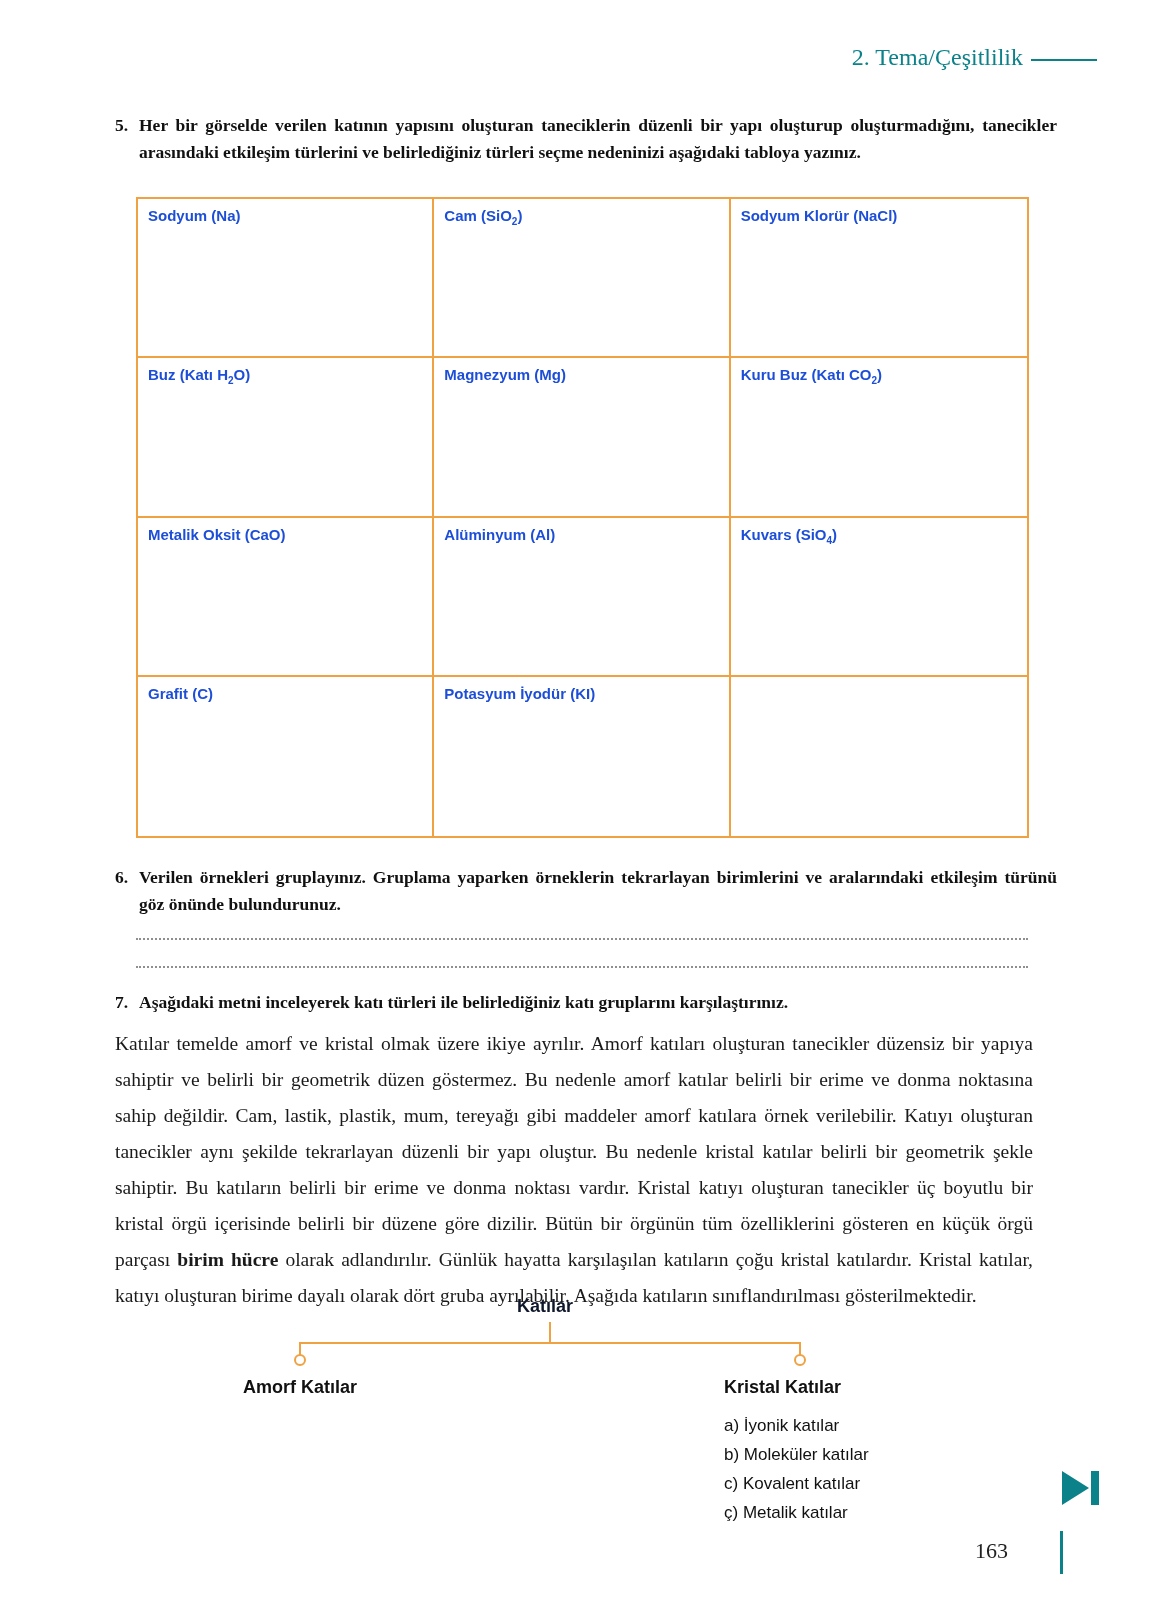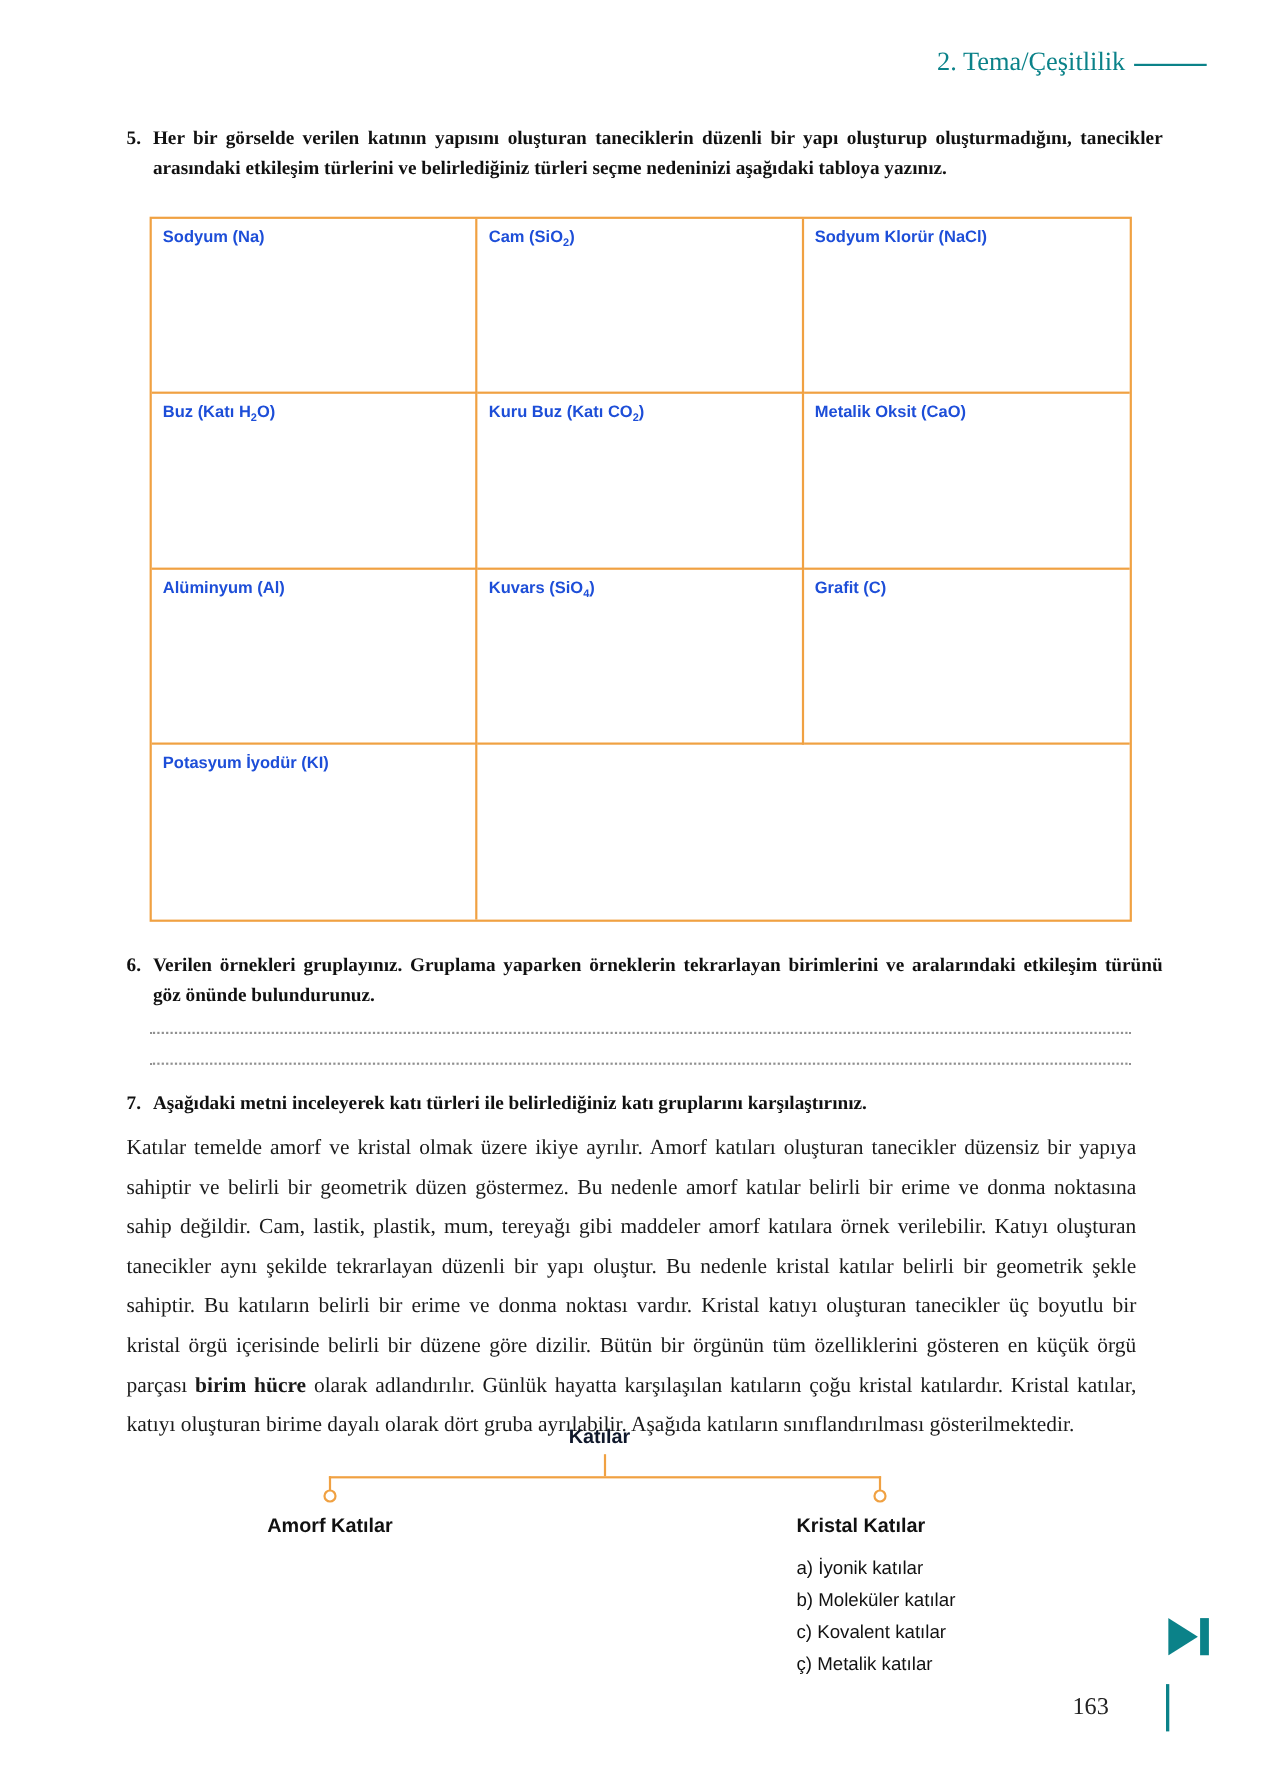--- a/index.html
+++ b/index.html
@@ -129,20 +129,21 @@
   <div class="question q5">
     <span class="qnum">5.</span>
     <span>Her bir görselde verilen katının yapısını oluşturan taneciklerin düzenli bir yapı oluşturup oluşturmadığını, tanecikler arasındaki etkileşim türlerini ve belirlediğiniz türleri seçme nedeninizi aşağıdaki tabloya yazınız.</span>
   </div>
 
   <div class="grid-table">
     <div class="cell"><span>Sodyum (Na)</span><sub></sub><span></span></div>
     <div class="cell"><span>Cam (SiO</span><sub>2</sub><span>)</span></div>
     <div class="cell"><span>Sodyum Klorür (NaCl)</span><sub></sub><span></span></div>
     <div class="cell"><span>Buz (Katı H</span><sub>2</sub><span>O)</span></div>
+    <div class="cell"><span>Magnezyum (Mg)</span><sub></sub><span></span></div>
     <div class="cell"><span>Kuru Buz (Katı CO</span><sub>2</sub><span>)</span></div>
     <div class="cell"><span>Metalik Oksit (CaO)</span><sub></sub><span></span></div>
     <div class="cell"><span>Alüminyum (Al)</span><sub></sub><span></span></div>
     <div class="cell"><span>Kuvars (SiO</span><sub>4</sub><span>)</span></div>
     <div class="cell"><span>Grafit (C)</span><sub></sub><span></span></div>
     <div class="cell"><span>Potasyum İyodür (KI)</span><sub></sub><span></span></div>
   </div>
 
   <div class="question q6">
     <span class="qnum">6.</span>

